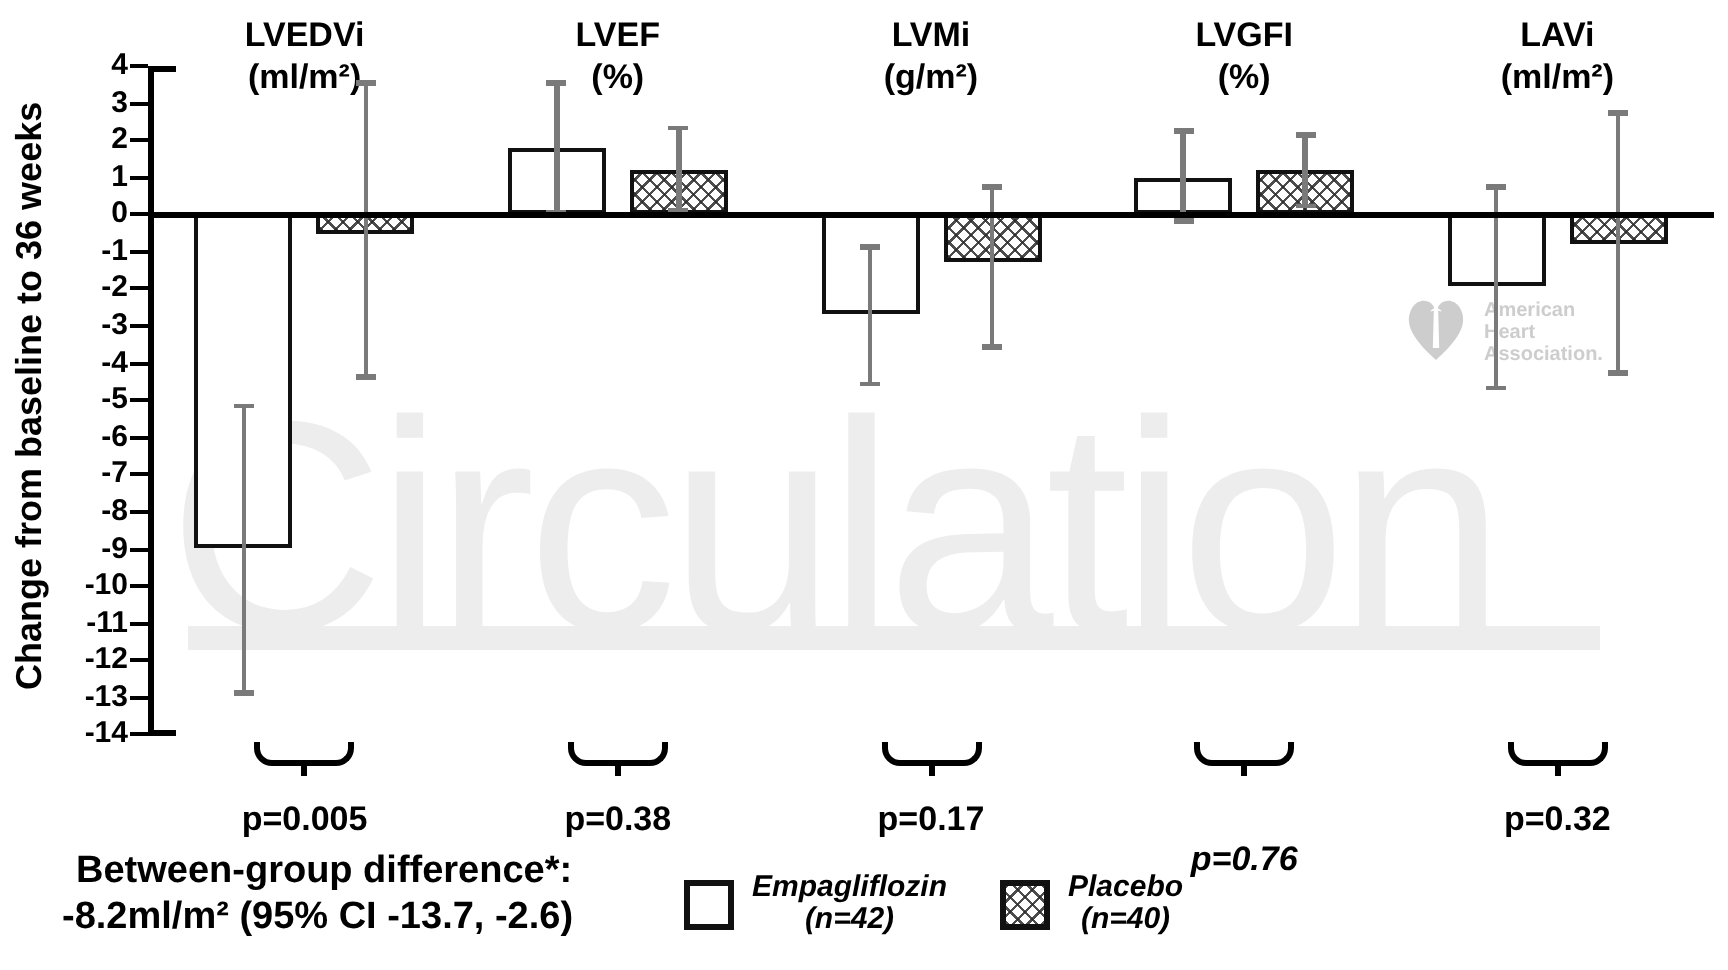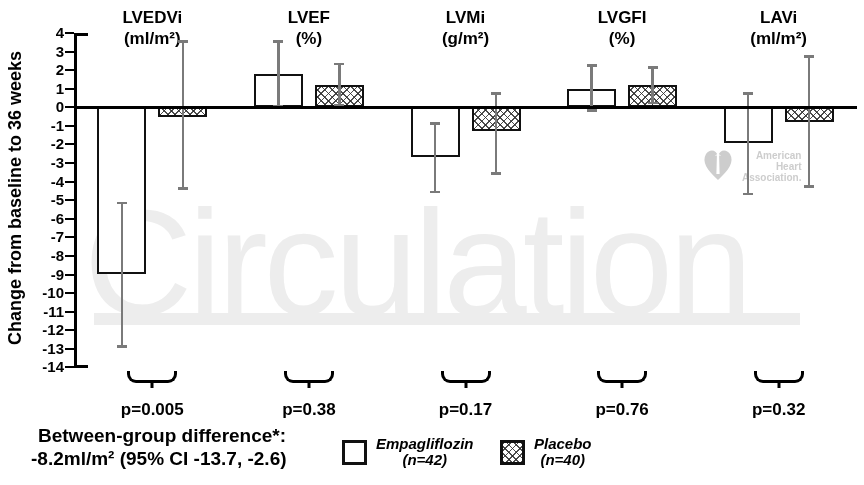--- a/index.html
+++ b/index.html
@@ -8,21 +8,21 @@
     font-family:"Liberation Sans",sans-serif;color:#000;
   }
   .abs{position:absolute;}
   
   #wm-text{
     position:absolute;left:84px;top:188px;font-size:150px;line-height:1;
     letter-spacing:-4px;color:#ededed;z-index:0;white-space:nowrap;font-weight:400;
   }
   #wm-underline{position:absolute;left:94px;top:313px;width:706px;height:12px;background:#ededed;z-index:0;}
   #aha{position:absolute;left:700px;top:144px;display:flex;gap:6px;align-items:flex-start;z-index:1;}
-  #aha .aha-text{font-size:10px;line-height:11px;font-weight:bold;color:#cdcdcd;padding-top:6px;text-align:right;}
+  #aha .aha-text{font-size:10px;line-height:11px;font-weight:bold;color:#cdcdcd;padding-top:6px;}
   
   #ylabel{
     position:absolute;left:2px;top:28px;height:340px;width:26px;
     writing-mode:vertical-rl;transform:rotate(180deg);
     display:flex;align-items:center;justify-content:center;
     font-size:18px;font-weight:bold;white-space:nowrap;
   }
   
   .axisline{background:#000;z-index:6;}
   .tickline{background:#000;z-index:6;}
@@ -171,21 +171,21 @@
       </div>
       <div class="bar" style="position: absolute; left: 567.1px; top: 88.7px; width: 49px; height: 18.6px;"></div>
       <div class="errline" style="position: absolute; left: 590.35px; top: 66.4px; width: 2.5px; height: 42.7px;"></div>
       <div class="errcap" style="position: absolute; left: 586.6px; top: 64.4px; width: 10px; height: 2.5px;"></div>
       <div class="errcap" style="position: absolute; left: 586.6px; top: 109.2px; width: 10px; height: 2.5px;"></div>
       <div class="bar crosshatch" style="position: absolute; left: 628.1px; top: 85px; width: 49px; height: 22.3px;"></div>
       <div class="errline" style="position: absolute; left: 651.35px; top: 68.3px; width: 2.5px; height: 33.4px;"></div>
       <div class="errcap" style="position: absolute; left: 647.6px; top: 66.3px; width: 10px; height: 2.5px;"></div>
       <div class="errcap" style="position: absolute; left: 647.6px; top: 101.7px; width: 10px; height: 2.5px;"></div>
       <div class="brace" style="position: absolute; left: 597.1px; top: 371px; width: 50px;"></div>
-      <div class="p-label" style="position: absolute; left: 567.1px; top: 400px; width: 110px;">p=0.76</div>
+      <div class="p-label" style="position: absolute; left: 567.1px; top: 420px; width: 110px; font-style: italic;">p=0.76</div>
       <div class="cat-title" style="position: absolute; left: 703.7px; top: 7px; width: 150px;">
         <div>LAVi</div>
         <div>(ml/m²)</div>
       </div>
       <div class="bar" style="position: absolute; left: 723.7px; top: 107.3px; width: 49px; height: 35.3px;"></div>
       <div class="errline" style="position: absolute; left: 746.95px; top: 94.3px; width: 2.5px; height: 98.5px;"></div>
       <div class="errcap" style="position: absolute; left: 743.2px; top: 92.3px; width: 10px; height: 2.5px;"></div>
       <div class="errcap" style="position: absolute; left: 743.2px; top: 192.8px; width: 10px; height: 2.5px;"></div>
       <div class="bar crosshatch" style="position: absolute; left: 784.7px; top: 107.3px; width: 49px; height: 14.9px;"></div>
       <div class="errline" style="position: absolute; left: 807.95px; top: 57.1px; width: 2.5px; height: 128.2px;"></div>

